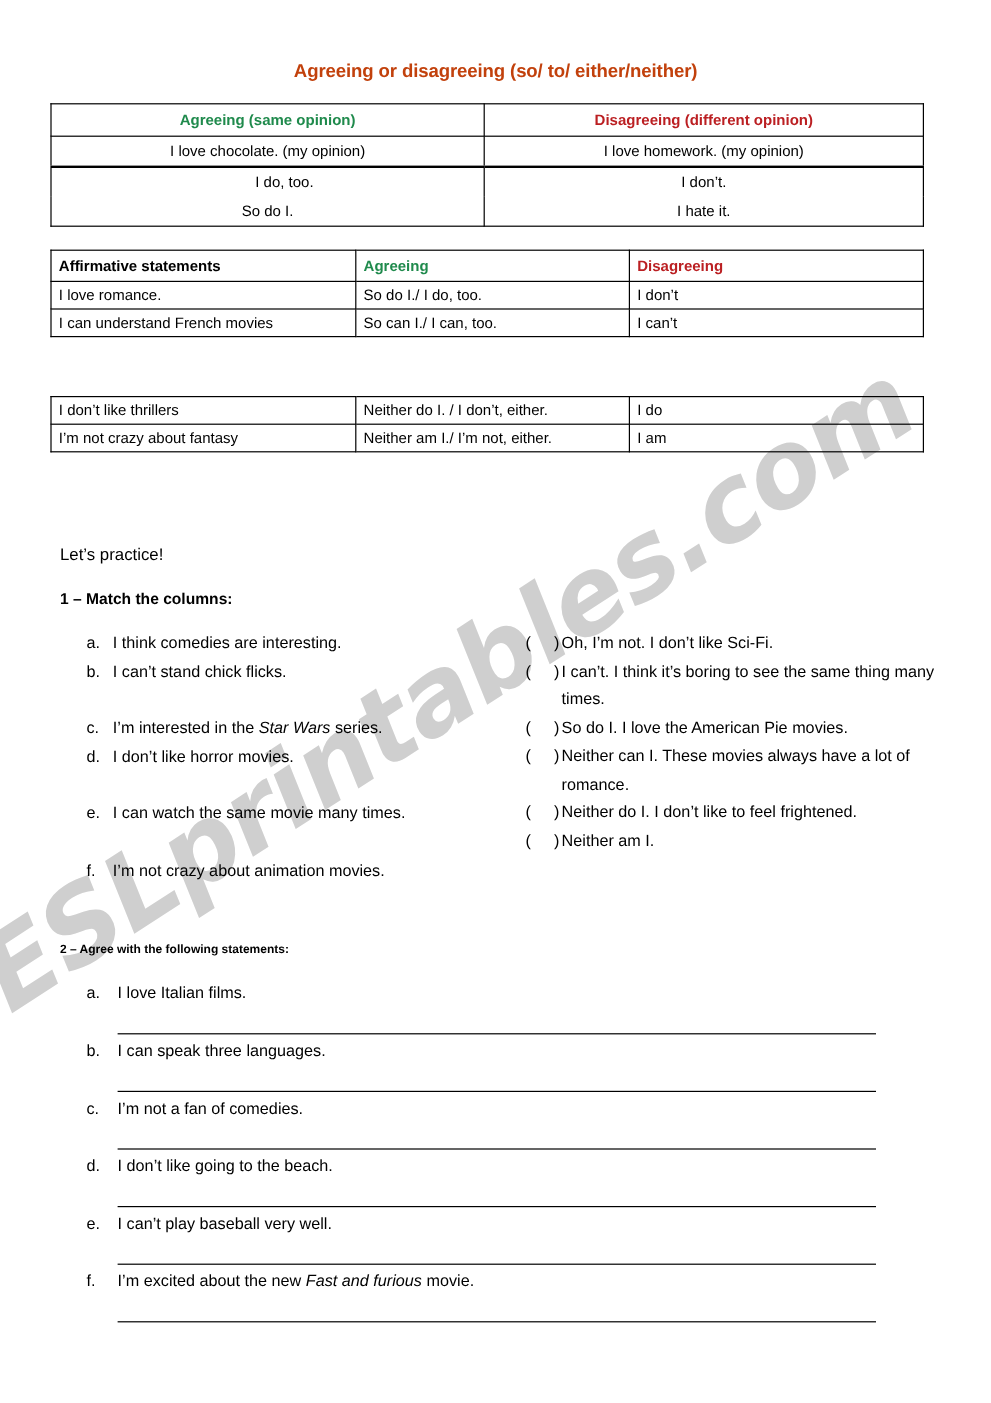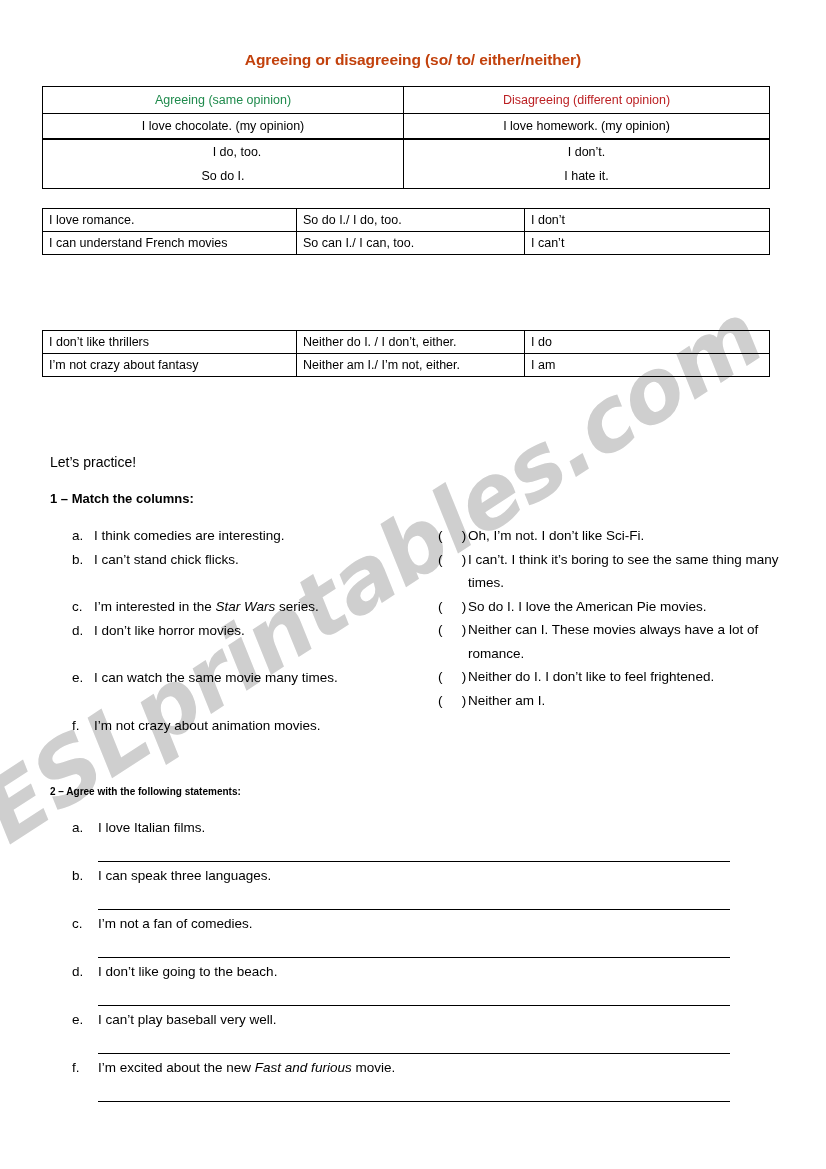--- a/index.html
+++ b/index.html
@@ -63,21 +63,21 @@
     background: transparent;
   }
   table.wsheet td {
     border: 1px solid #000000;
     padding: 2px 6px;
     font-size: 12.5px;
     vertical-align: middle;
     background: transparent;
   }
   .hdr {
-    font-weight: normal;
+    font-weight: bold;
     font-size: 13.5px;
   }
   .green { color: #1F8A4C; }
   .red   { color: #BB1F22; }
   .center { text-align: center; }
   .thickbottom { border-bottom: 2.5px solid #000 !important; text-align: center; }
 
   
   #table1 { left: 42px; top: 86px; width: 727px; }
   #table1 td { height: 20px; }
@@ -206,20 +206,25 @@
     </table>
 
     <table class="wsheet" id="table2">
       <colgroup>
           <col style="width:254px">
           <col style="width:228px">
           <col style="width:245px">
         </colgroup>
       <tbody>
         <tr>
+          <td class="h hdr">Affirmative statements</td>
+          <td class="h hdr green">Agreeing</td>
+          <td class="h hdr red">Disagreeing</td>
+        </tr>
+        <tr>
           <td>I love romance.</td>
           <td>So do I./ I do, too.</td>
           <td>I don’t</td>
         </tr>
         <tr>
           <td>I can understand French movies</td>
           <td>So can I./ I can, too.</td>
           <td>I can’t</td>
         </tr>
       </tbody>

